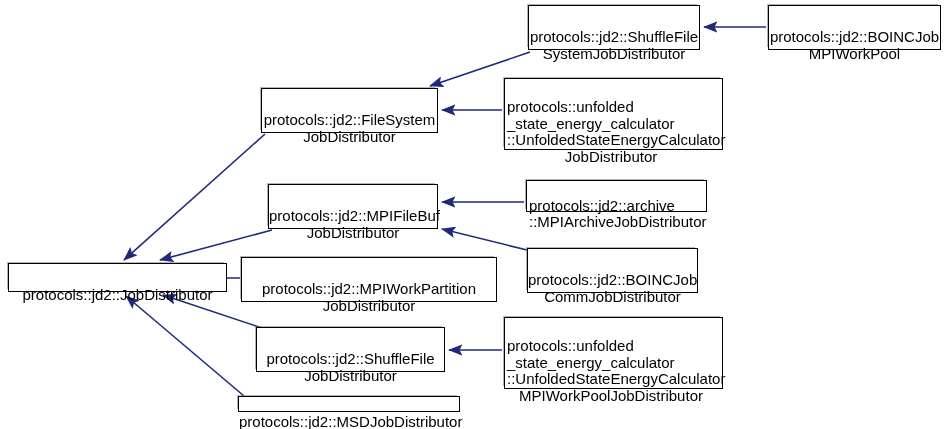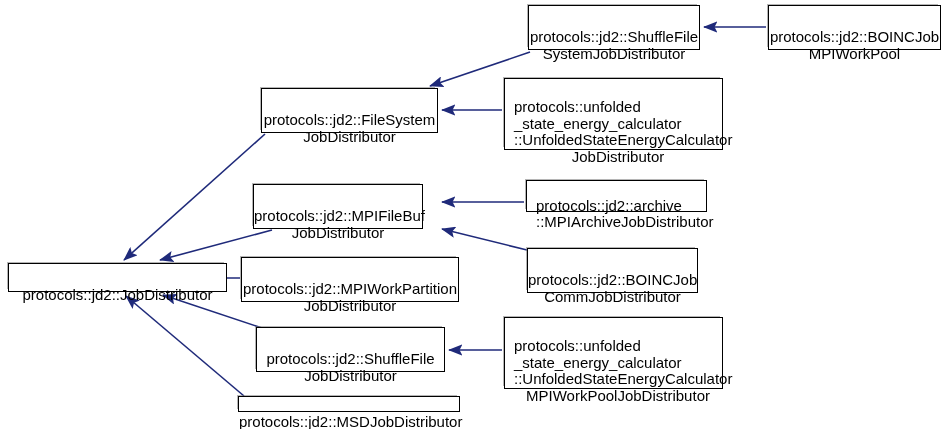--- a/index.html
+++ b/index.html
@@ -21,21 +21,21 @@
     display:block;
     width:100%;
     text-align:center;
     font-size:15px;
     line-height:16.5px;
     color:#000000;
     letter-spacing:0px;
     white-space:nowrap;
     margin-top:36px;
   }
-  .node.left .lines{ text-align:left; padding-left:9px; }
+  .node.left .lines{ text-align:left; padding-left:2px; }
   .node.left .lines .lastc{ display:block; text-align:center; padding-right:9px;}
   .node .ln{display:block;}
 </style>
 </head>
 <body>
 
 <div id="canvas">
   <svg id="edges" xmlns="http://www.w3.org/2000/svg">
     <defs>
       <marker id="arrowhead" markerWidth="9" markerHeight="7" refX="8.4" refY="3.5" orient="auto" markerUnits="strokeWidth">
@@ -81,39 +81,39 @@
         </span>
       </div>
       <div class="node left" style="left: 504px; top: 78px; width: 219px; height: 72px;">
         <span class="lines">
           <span class="ln">protocols::unfolded</span>
           <span class="ln">_state_energy_calculator</span>
           <span class="ln">::UnfoldedStateEnergyCalculator</span>
           <span class="ln lastc">JobDistributor</span>
         </span>
       </div>
-      <div class="node" style="left: 253px; top: 184px; width: 170px; height: 45px;">
+      <div class="node" style="left: 268px; top: 184px; width: 170px; height: 45px;">
         <span class="lines">
           <span class="ln">protocols::jd2::MPIFileBuf</span>
           <span class="ln">JobDistributor</span>
         </span>
       </div>
       <div class="node left" style="left: 526px; top: 180px; width: 181px; height: 32px;">
         <span class="lines">
           <span class="ln">protocols::jd2::archive</span>
           <span class="ln lastc">::MPIArchiveJobDistributor</span>
         </span>
       </div>
       <div class="node" style="left: 527px; top: 248px; width: 171px; height: 45px;">
         <span class="lines">
           <span class="ln">protocols::jd2::BOINCJob</span>
           <span class="ln">CommJobDistributor</span>
         </span>
       </div>
-      <div class="node" style="left: 241px; top: 257px; width: 218px; height: 45px; justify-content: center;">
+      <div class="node" style="left: 241px; top: 257px; width: 256px; height: 45px; justify-content: center;">
         <span class="lines">
           <span class="ln">protocols::jd2::MPIWorkPartition</span>
           <span class="ln">JobDistributor</span>
         </span>
       </div>
       <div class="node" style="left: 256px; top: 327px; width: 189px; height: 45px;">
         <span class="lines">
           <span class="ln">protocols::jd2::ShuffleFile</span>
           <span class="ln">JobDistributor</span>
         </span>

